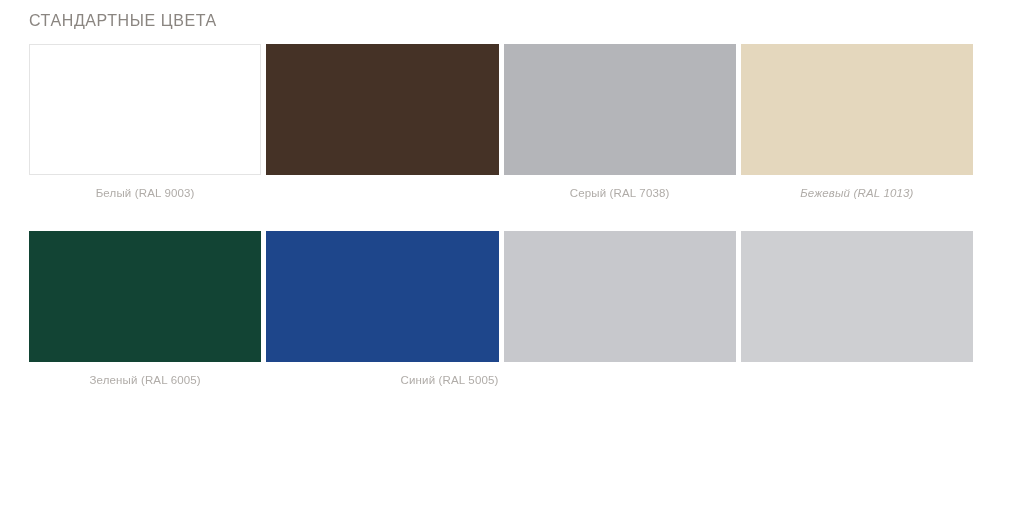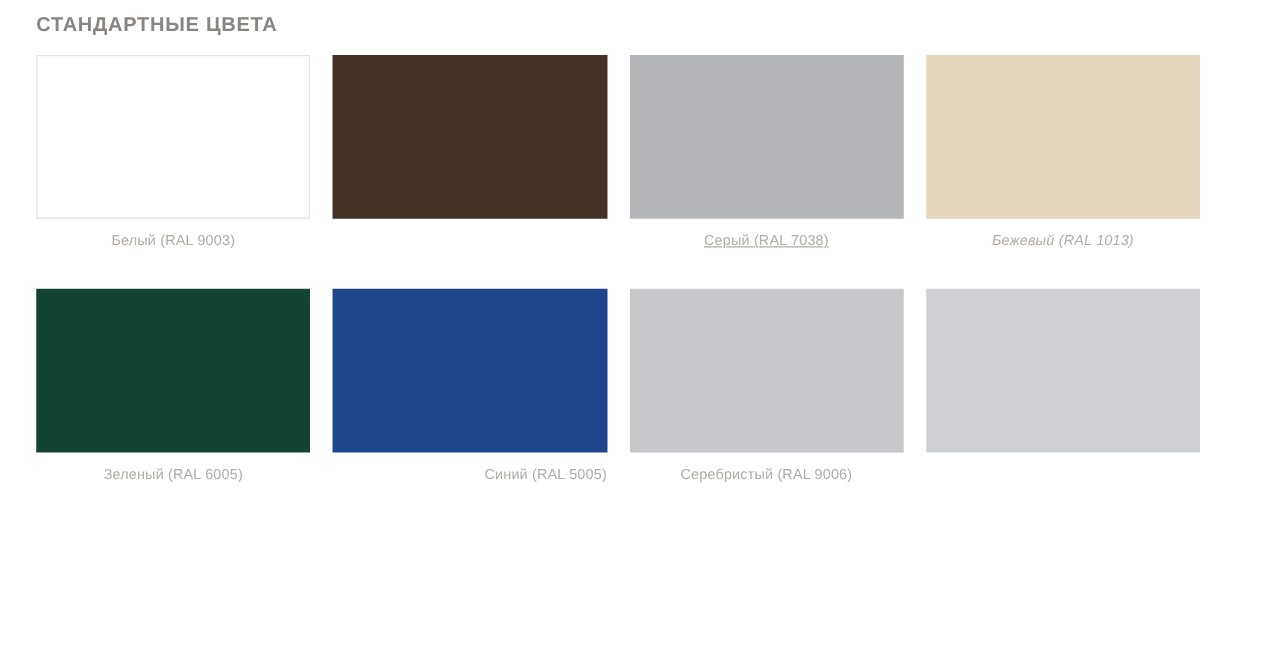--- a/index.html
+++ b/index.html
@@ -22,38 +22,38 @@
   }
 
   .section-title {
     position: absolute;
     left: 29px;
     top: 11px;
     font-size: 16px;
     line-height: 20px;
     letter-spacing: 0.6px;
     color: #8a8580;
-    font-weight: 700;
+    font-weight: 400;
     white-space: nowrap;
   }
 
   .swatch-grid {
     position: absolute;
     left: 29px;
     top: 44px;
     width: 949px;
     display: flex;
     flex-wrap: wrap;
     align-content: flex-start;
   }
 
   .swatch-cell {
     width: 237.25px;
     box-sizing: border-box;
-    padding-right: 18px;
+    padding-right: 5px;
     margin-bottom: 31px;
   }
 
   .swatch-chip {
     width: 100%;
     height: 131px;
     box-sizing: border-box;
     display: block;
   }
 
@@ -81,36 +81,35 @@
   <div class="swatch-grid" id="swatch-grid">
       <div class="swatch-cell">
         <div class="swatch-chip bordered" style="background: rgb(255, 255, 255);"></div>
         <div class="swatch-label" style="color: rgb(176, 172, 168);">Белый (RAL 9003)</div>
       </div>
       <div class="swatch-cell">
         <div class="swatch-chip" style="background: rgb(69, 50, 38);"></div>
       </div>
       <div class="swatch-cell">
         <div class="swatch-chip" style="background: rgb(180, 181, 185);"></div>
-        <div class="swatch-label" style="color: rgb(176, 172, 168); text-decoration: underline;">Серый (RAL 7038)</div>
+        <div class="swatch-label" style="color: rgb(176, 172, 168);">Серый (RAL 7038)</div>
       </div>
       <div class="swatch-cell">
         <div class="swatch-chip" style="background: rgb(228, 215, 189);"></div>
         <div class="swatch-label" style="color: rgb(176, 172, 168); font-style: italic;">Бежевый (RAL 1013)</div>
       </div>
       <div class="swatch-cell">
         <div class="swatch-chip" style="background: rgb(18, 68, 52);"></div>
         <div class="swatch-label" style="color: rgb(176, 172, 168);">Зеленый (RAL 6005)</div>
       </div>
       <div class="swatch-cell">
         <div class="swatch-chip" style="background: rgb(30, 70, 139);"></div>
         <div class="swatch-label" style="color: rgb(176, 172, 168); text-align: right;">Синий (RAL 5005)</div>
       </div>
       <div class="swatch-cell">
         <div class="swatch-chip" style="background: rgb(199, 200, 204);"></div>
-        <div class="swatch-label" style="color: rgb(176, 172, 168);">Серебристый (RAL 9006)</div>
       </div>
       <div class="swatch-cell">
         <div class="swatch-chip" style="background: rgb(206, 207, 210);"></div>
       </div>
     </div>
 
 </div>
 
 </body></html>

